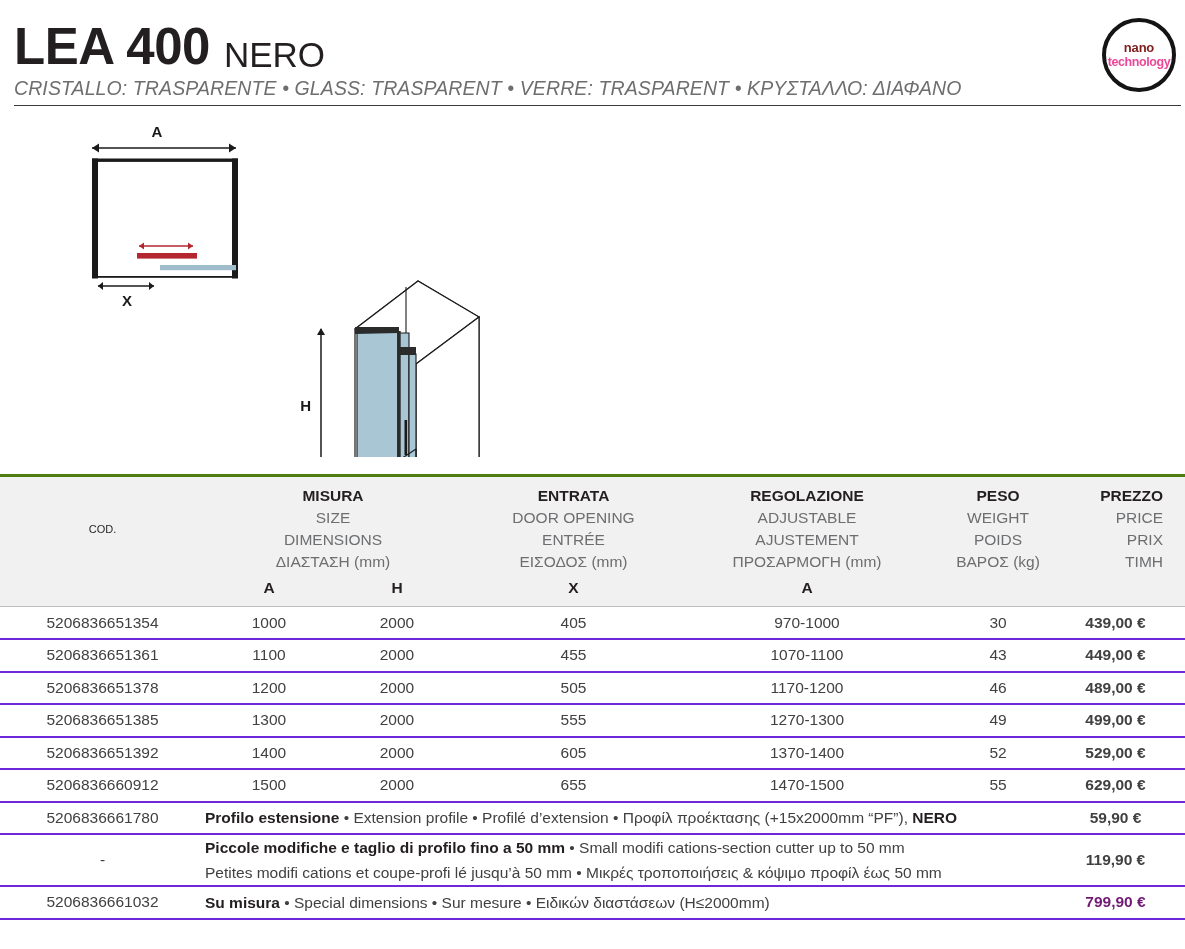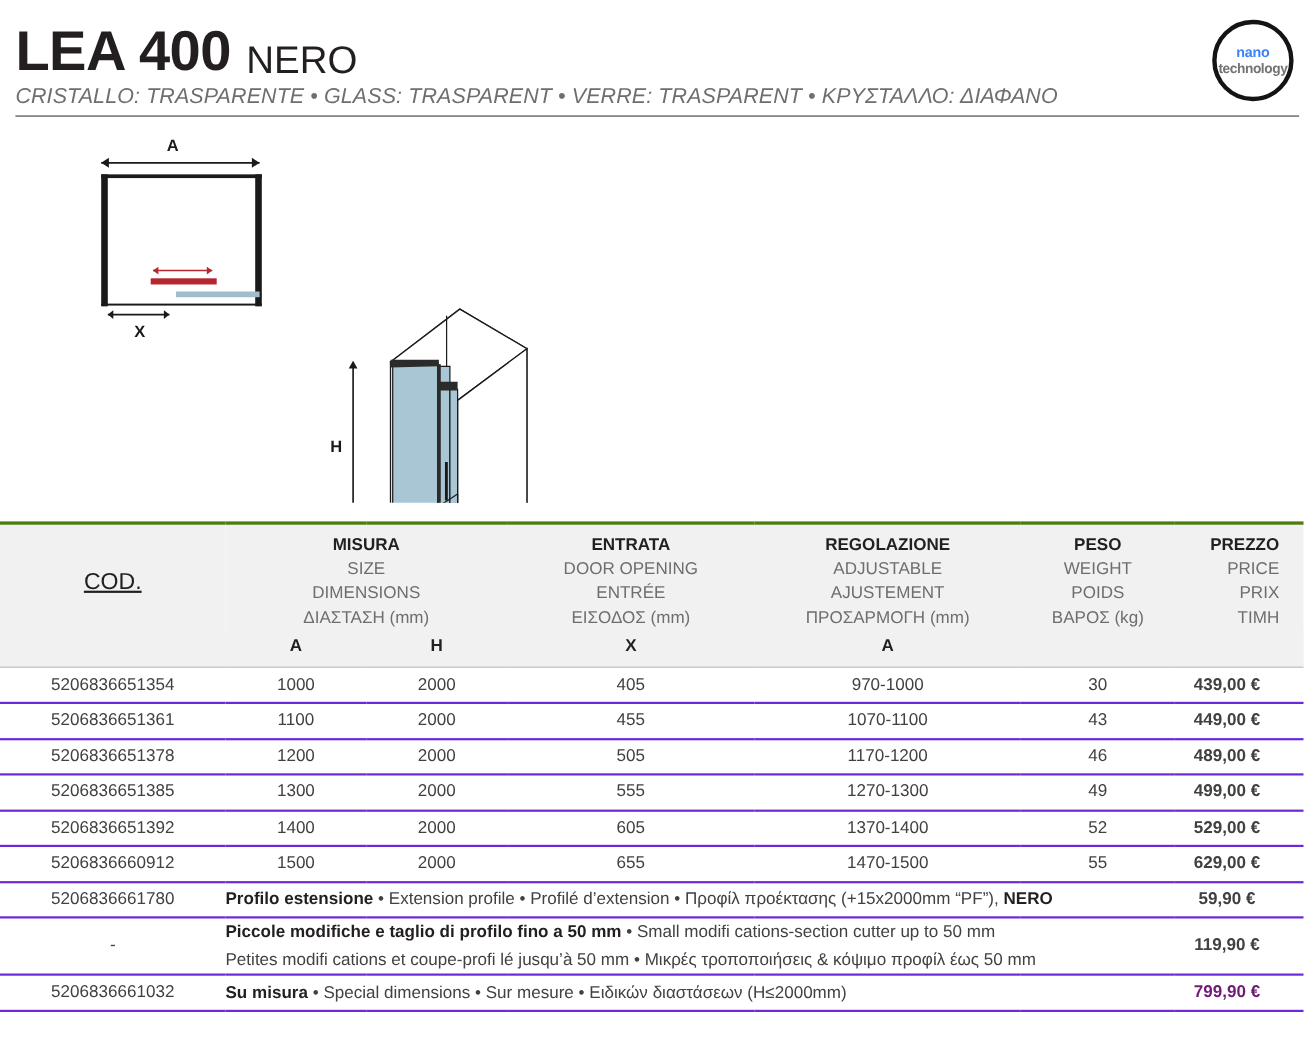--- a/index.html
+++ b/index.html
@@ -71,27 +71,27 @@
     display: flex;
     flex-direction: column;
     align-items: center;
     justify-content: center;
     line-height: 1.12;
     background: #fff;
   }
   .nano-top {
     font-size: 13px;
     font-weight: bold;
-    color: #3b82f6;
+    color: #7f1d1d;
     letter-spacing: -0.2px;
   }
   .nano-bottom {
     font-size: 12.5px;
     font-weight: bold;
-    color: #737373;
+    color: #ec4899;
     letter-spacing: -0.4px;
   }
 
   
   .drawings {
     position: relative;
     height: 350px;
   }
   .svg-wrap { position: absolute; left: 0; top: 0; }
 
@@ -110,24 +110,23 @@
     border-bottom: none;
     text-align: center;
     vertical-align: middle;
     padding: 8px 2px 0 2px;
     font-weight: normal;
   }
   .hdr-stack { line-height: 1.42; }
   .hdr-l1 { font-size: 15.5px; font-weight: bold; color: #231f20; }
   .hdr-l2, .hdr-l3, .hdr-l4 { font-size: 15.5px; color: #6d6e70; }
   .hdr-cod {
-    font-size: 21px;
+    font-size: 11px;
     color: #231f20;
     font-weight: normal;
-    text-decoration: underline;
   }
   .subhdr-row td {
     background: #f1f1f1;
     text-align: center;
     font-size: 15.5px;
     font-weight: bold;
     color: #231f20;
     padding: 6px 2px 9px 2px;
     border-bottom: 1px solid #bdbdbd;
   }

